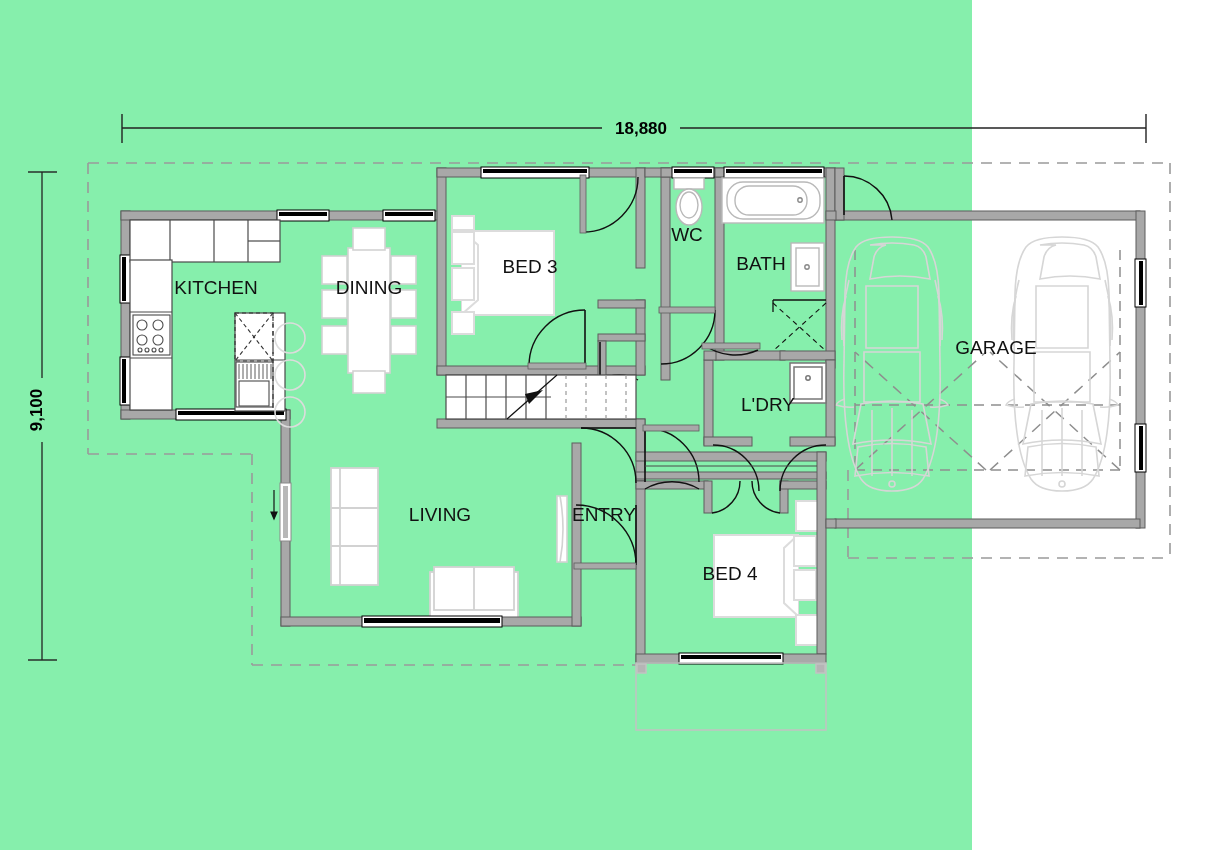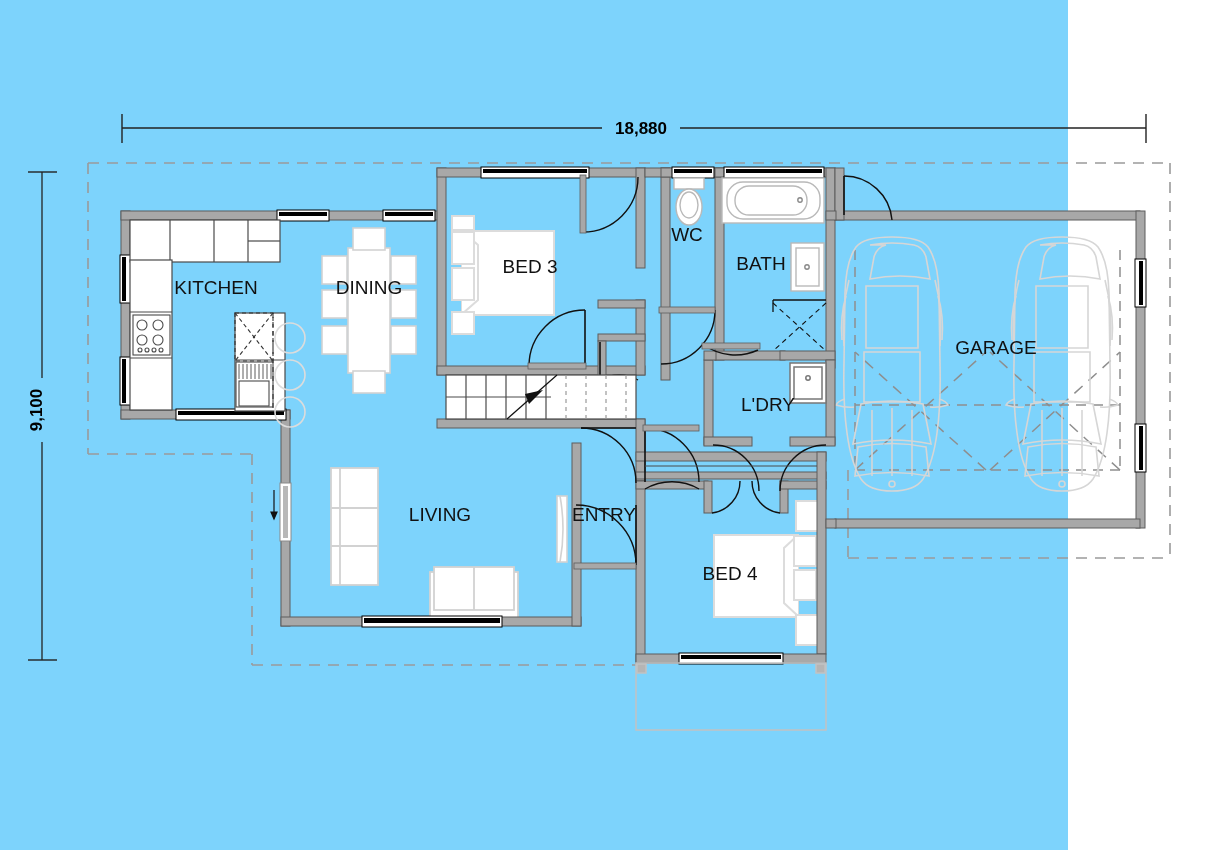--- a/index.html
+++ b/index.html
@@ -1,19 +1,19 @@
 <!DOCTYPE html>
 <html><head>
 <meta charset="utf-8">
 <title>Floor Plan</title>
 <style>
   html,body{margin:0;padding:0;background:#ffffff;}
   body{width:1210px;height:850px;overflow:hidden;
        font-family:"Liberation Sans","DejaVu Sans",sans-serif;}
-  #plan-root{position:relative;width:1068px;height:850px;background:#7dd3fc;}
+  #plan-root{position:relative;width:972px;height:850px;background:#86efac;}
   svg.plan{display:block;width:1210px;height:850px;}
   .rm-label{font-family:"Liberation Sans","DejaVu Sans",sans-serif;
             font-size:19px;fill:#111111;text-anchor:middle;dominant-baseline:middle;}
   .dim-label{font-family:"Liberation Sans","DejaVu Sans",sans-serif;
              font-size:17px;font-weight:bold;fill:#000000;text-anchor:middle;}
 </style>
 </head>
 <body>
 
 <div id="plan-root">

